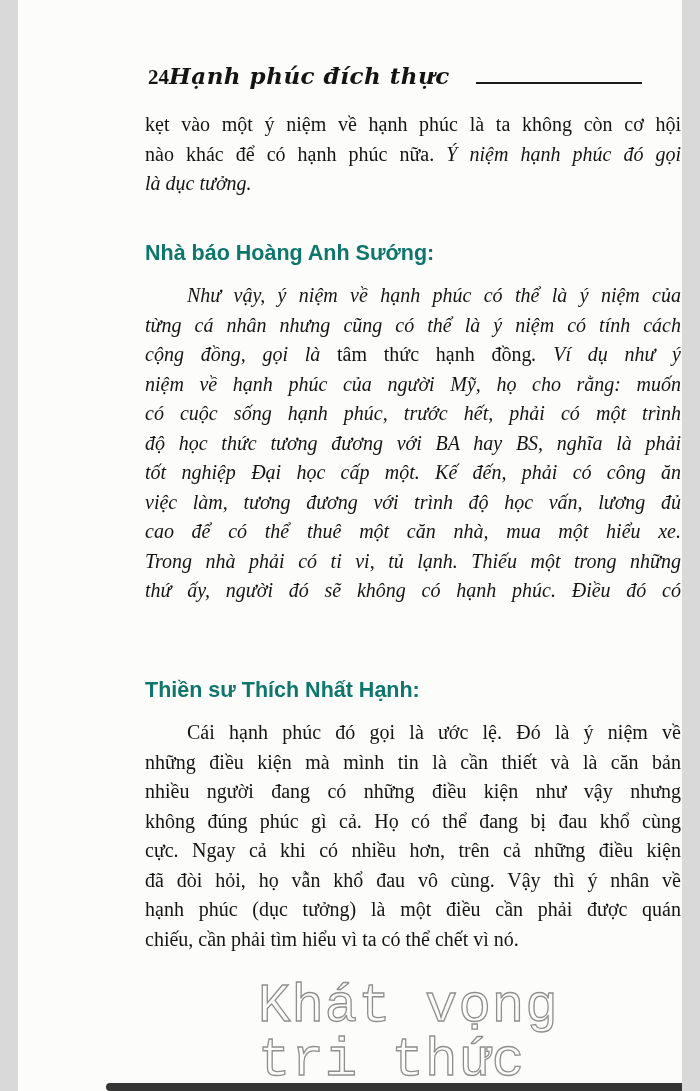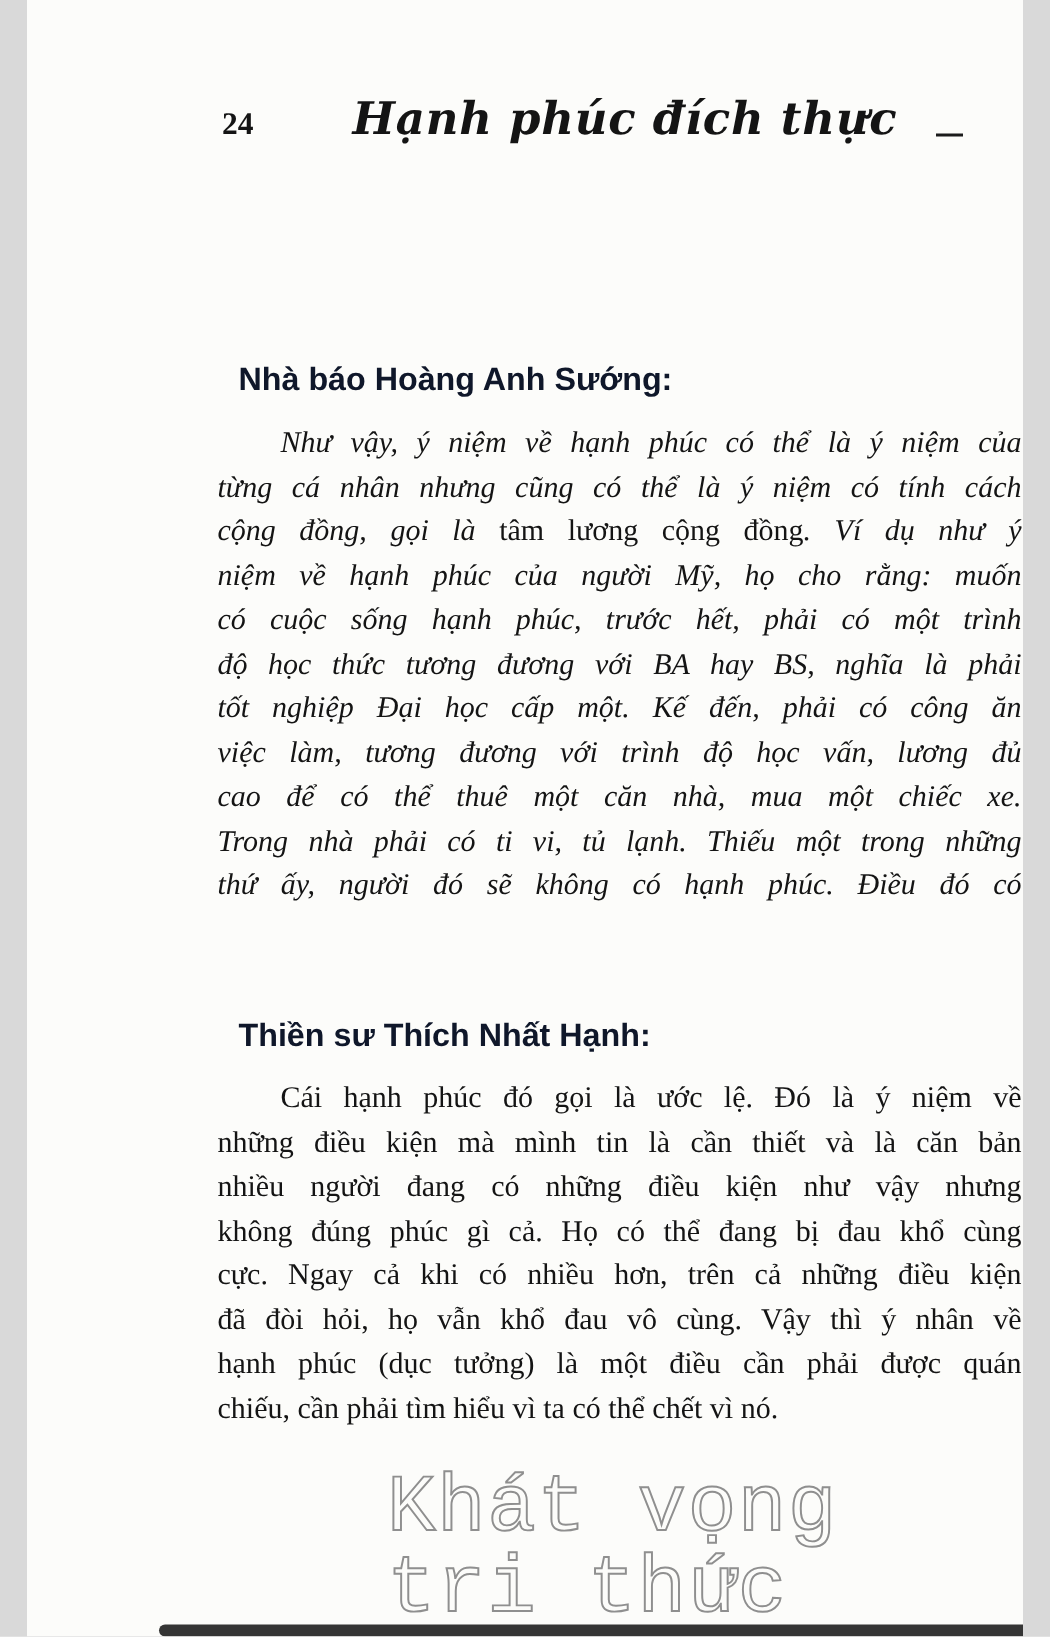--- a/index.html
+++ b/index.html
@@ -16,24 +16,23 @@
   
   .page-header {
     position:absolute; top:62px; left:130px; right:40px;
     display:flex; align-items:baseline;
   }
   .page-number {
     font-size:21px; font-weight:bold;
     font-family:"Liberation Serif", serif;
   }
   .running-title {
-    margin-left:66px;
     font-family:"DejaVu Serif", serif;
     font-style:italic; font-weight:bold;
-    font-size:30px;
+    font-size:23px;
     letter-spacing:0.5px;
   }
   .header-rule {
     flex:1; height:2px; background:#1b1b1b;
     margin-left:26px; align-self:flex-end;
     margin-bottom:6px;
   }
 
   
   .text-block { position:absolute; left:127px; width:536px; }
@@ -41,23 +40,23 @@
     font-size:20px; line-height:29.5px;
     text-align:justify; text-align-last:justify;
     white-space:normal;
   }
   .tline.last { text-align-last:left; }
   .tline.indent { padding-left:42px; }
   .ital { font-style:italic; }
   .upright { font-style:normal; }
 
   .section-heading {
-    position:absolute; left:141px; right:37px;
+    position:absolute; left:127px; right:37px;
     font-family:"Liberation Sans", sans-serif;
-    font-weight:bold; font-size:21.5px; color:#0f172a;
+    font-weight:bold; font-size:21.5px; color:#0f766e;
   }
 
   
   .wm-brand {
     position:absolute; left:136px; top:946px;
     font-family:"DejaVu Serif", serif;
     font-size:106px; line-height:1;
     letter-spacing:-2px;
     color:transparent;
     -webkit-text-stroke:1.8px #9c9c9c;
@@ -83,33 +82,38 @@
 <body>
 
 <div class="page">
 
   <div class="page-header">
     <span class="page-number">24</span>
     <span class="running-title">Hạnh phúc đích thực</span>
     <span class="header-rule"></span>
   </div>
 
+  <div class="text-block" style="top:110px;">
+    <div class="tline">kẹt vào một ý niệm về hạnh phúc là ta không còn cơ hội</div>
+    <div class="tline"><span>nào khác để có hạnh phúc nữa. </span><span class="ital">Ý niệm hạnh phúc đó gọi</span></div>
+    <div class="tline last ital">là dục tưởng.</div>
+  </div>
 
   <div class="section-heading" style="top:241px;">Nhà báo Hoàng Anh Sướng:</div>
 
   <div class="text-block ital" style="top:281px;">
     <div class="tline indent">Như vậy, ý niệm về hạnh phúc có thể là ý niệm của</div>
     <div class="tline">từng cá nhân nhưng cũng có thể là ý niệm có tính cách</div>
-    <div class="tline"><span>cộng đồng, gọi là </span><span class="upright">tâm lương cộng đồng</span><span>. Ví dụ như ý</span></div>
+    <div class="tline"><span>cộng đồng, gọi là </span><span class="upright">tâm thức hạnh đồng</span><span>. Ví dụ như ý</span></div>
     <div class="tline">niệm về hạnh phúc của người Mỹ, họ cho rằng: muốn</div>
     <div class="tline">có cuộc sống hạnh phúc, trước hết, phải có một trình</div>
     <div class="tline">độ học thức tương đương với BA hay BS, nghĩa là phải</div>
     <div class="tline">tốt nghiệp Đại học cấp một. Kế đến, phải có công ăn</div>
     <div class="tline">việc làm, tương đương với trình độ học vấn, lương đủ</div>
-    <div class="tline">cao để có thể thuê một căn nhà, mua một chiếc xe.</div>
+    <div class="tline">cao để có thể thuê một căn nhà, mua một hiểu xe.</div>
     <div class="tline">Trong nhà phải có ti vi, tủ lạnh. Thiếu một trong những</div>
     <div class="tline">thứ ấy, người đó sẽ không có hạnh phúc. Điều đó có</div>
   </div>
 
   <div class="section-heading" style="top:678px;">Thiền sư Thích Nhất Hạnh:</div>
 
   <div class="text-block" style="top:718px;">
     <div class="tline indent">Cái hạnh phúc đó gọi là ước lệ. Đó là ý niệm về</div>
     <div class="tline">những điều kiện mà mình tin là cần thiết và là căn bản</div>
     <div class="tline">nhiều người đang có những điều kiện như vậy nhưng</div>

